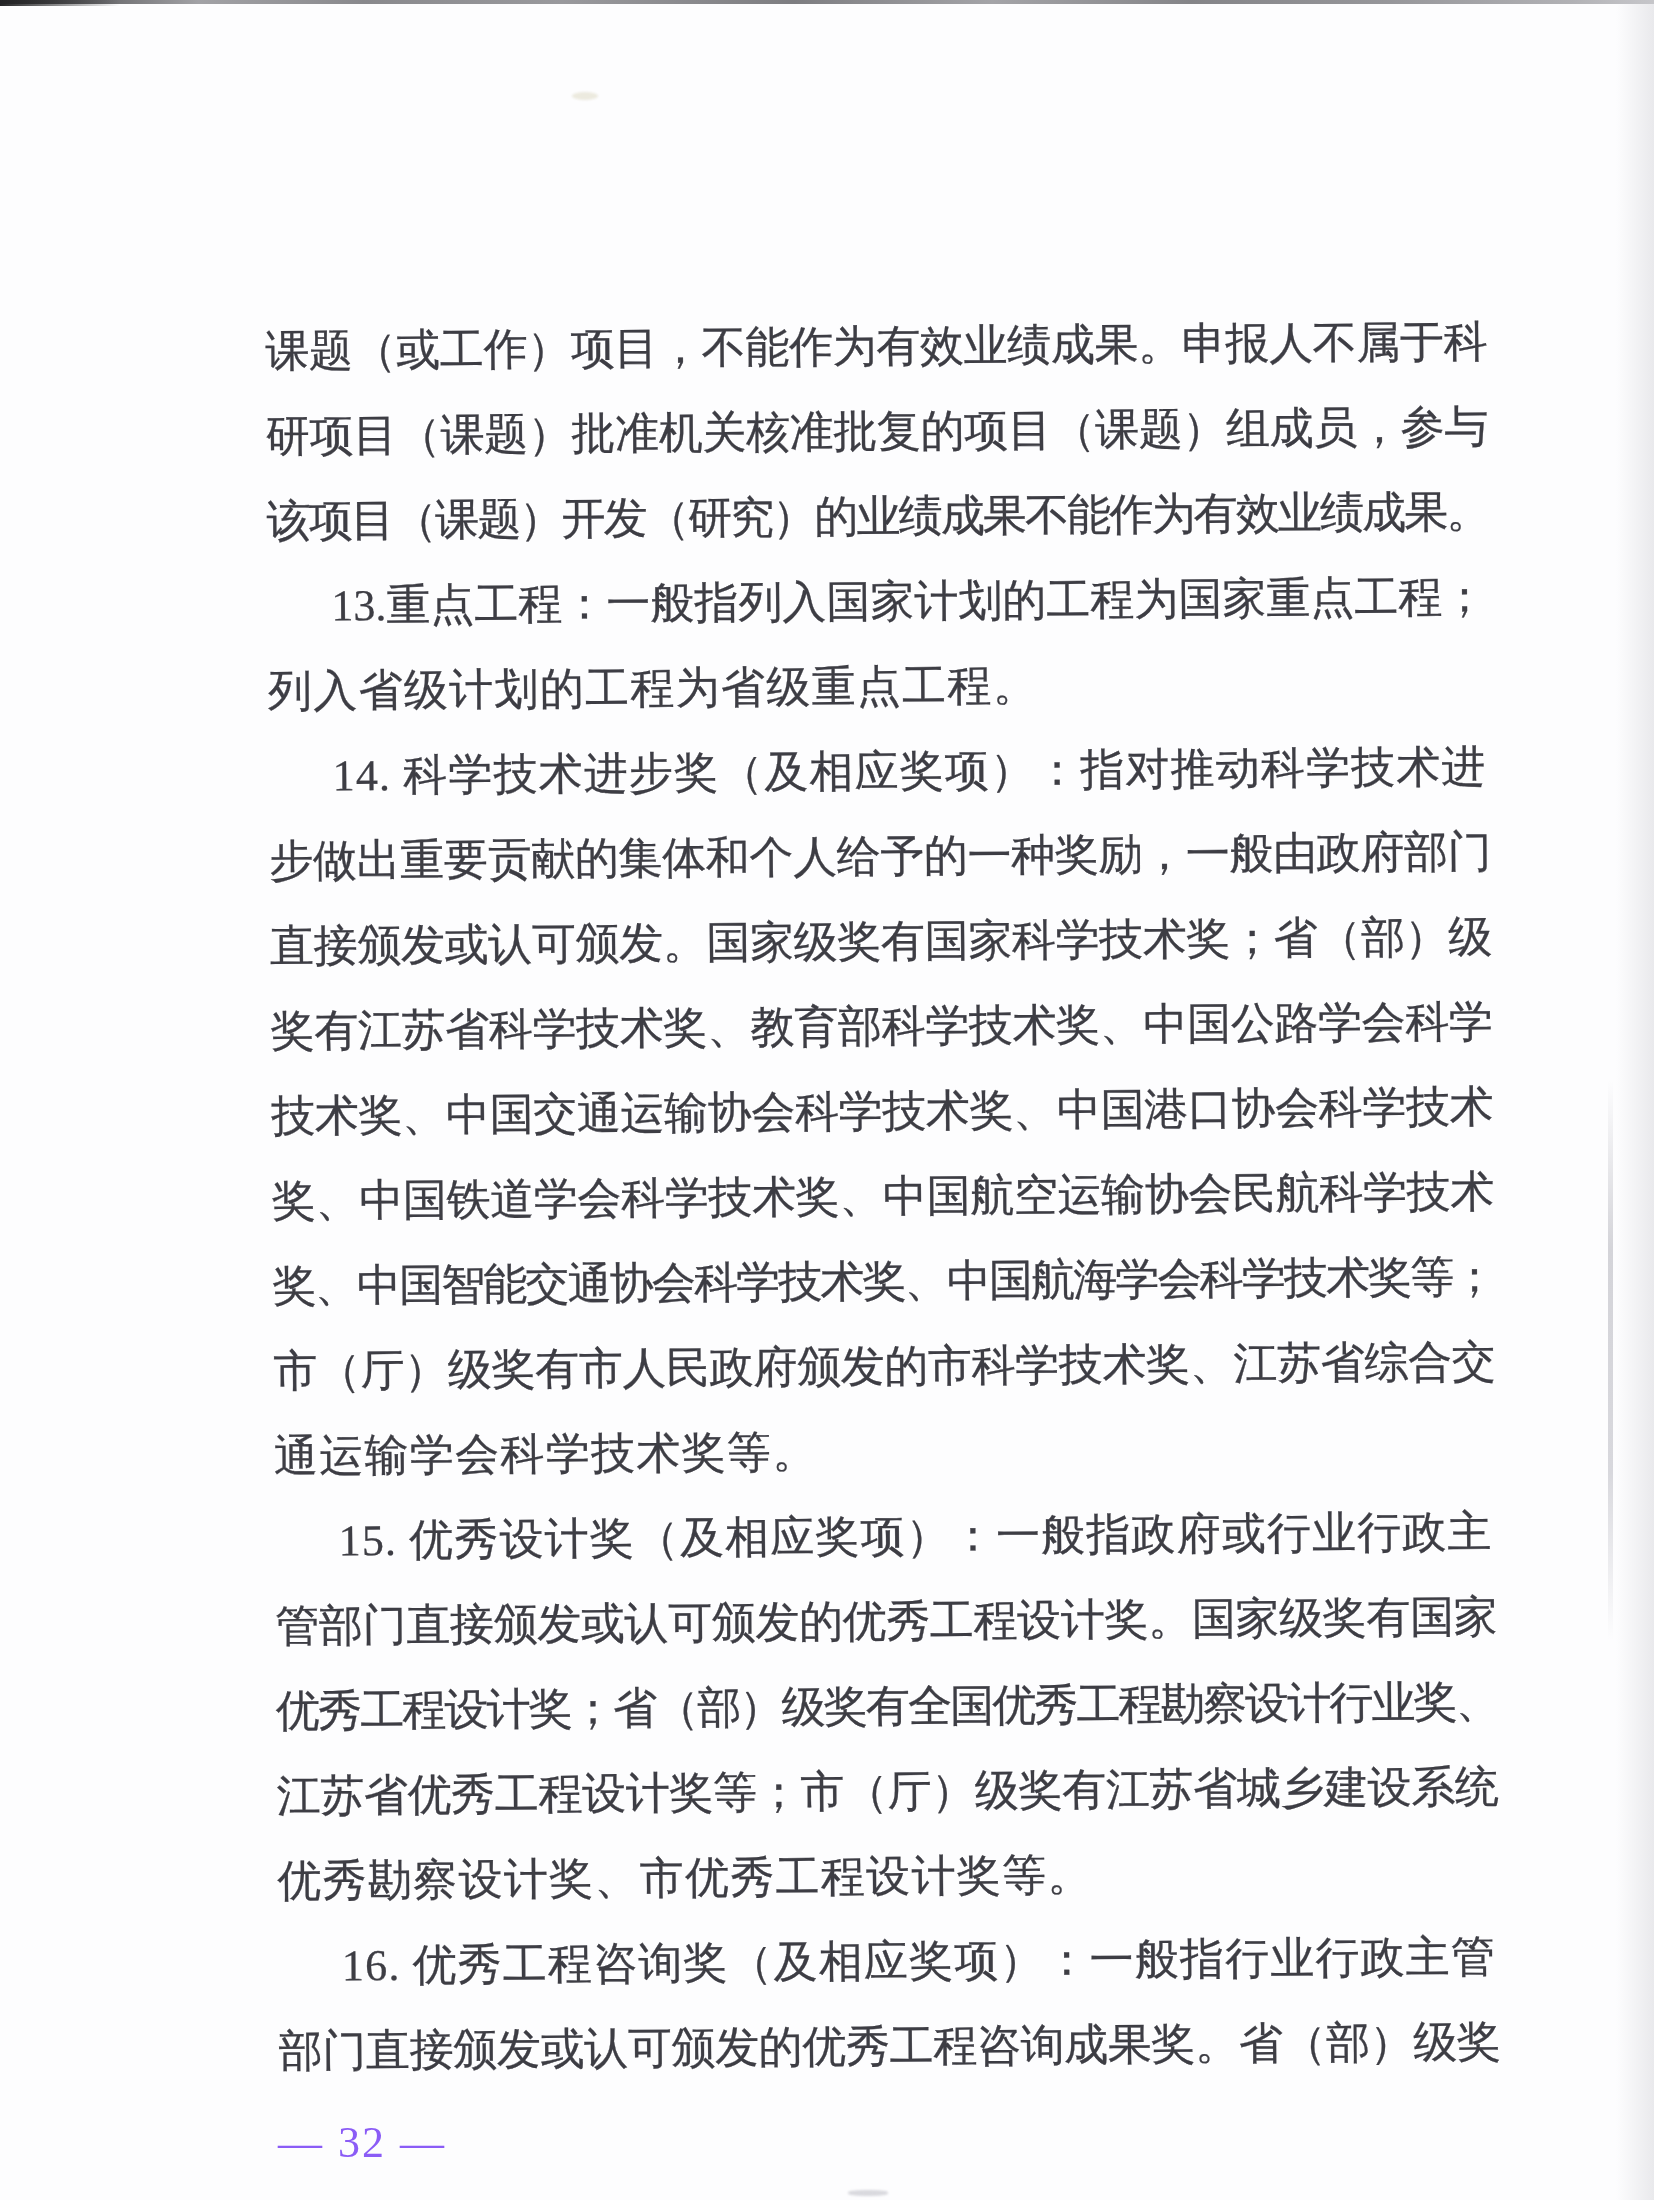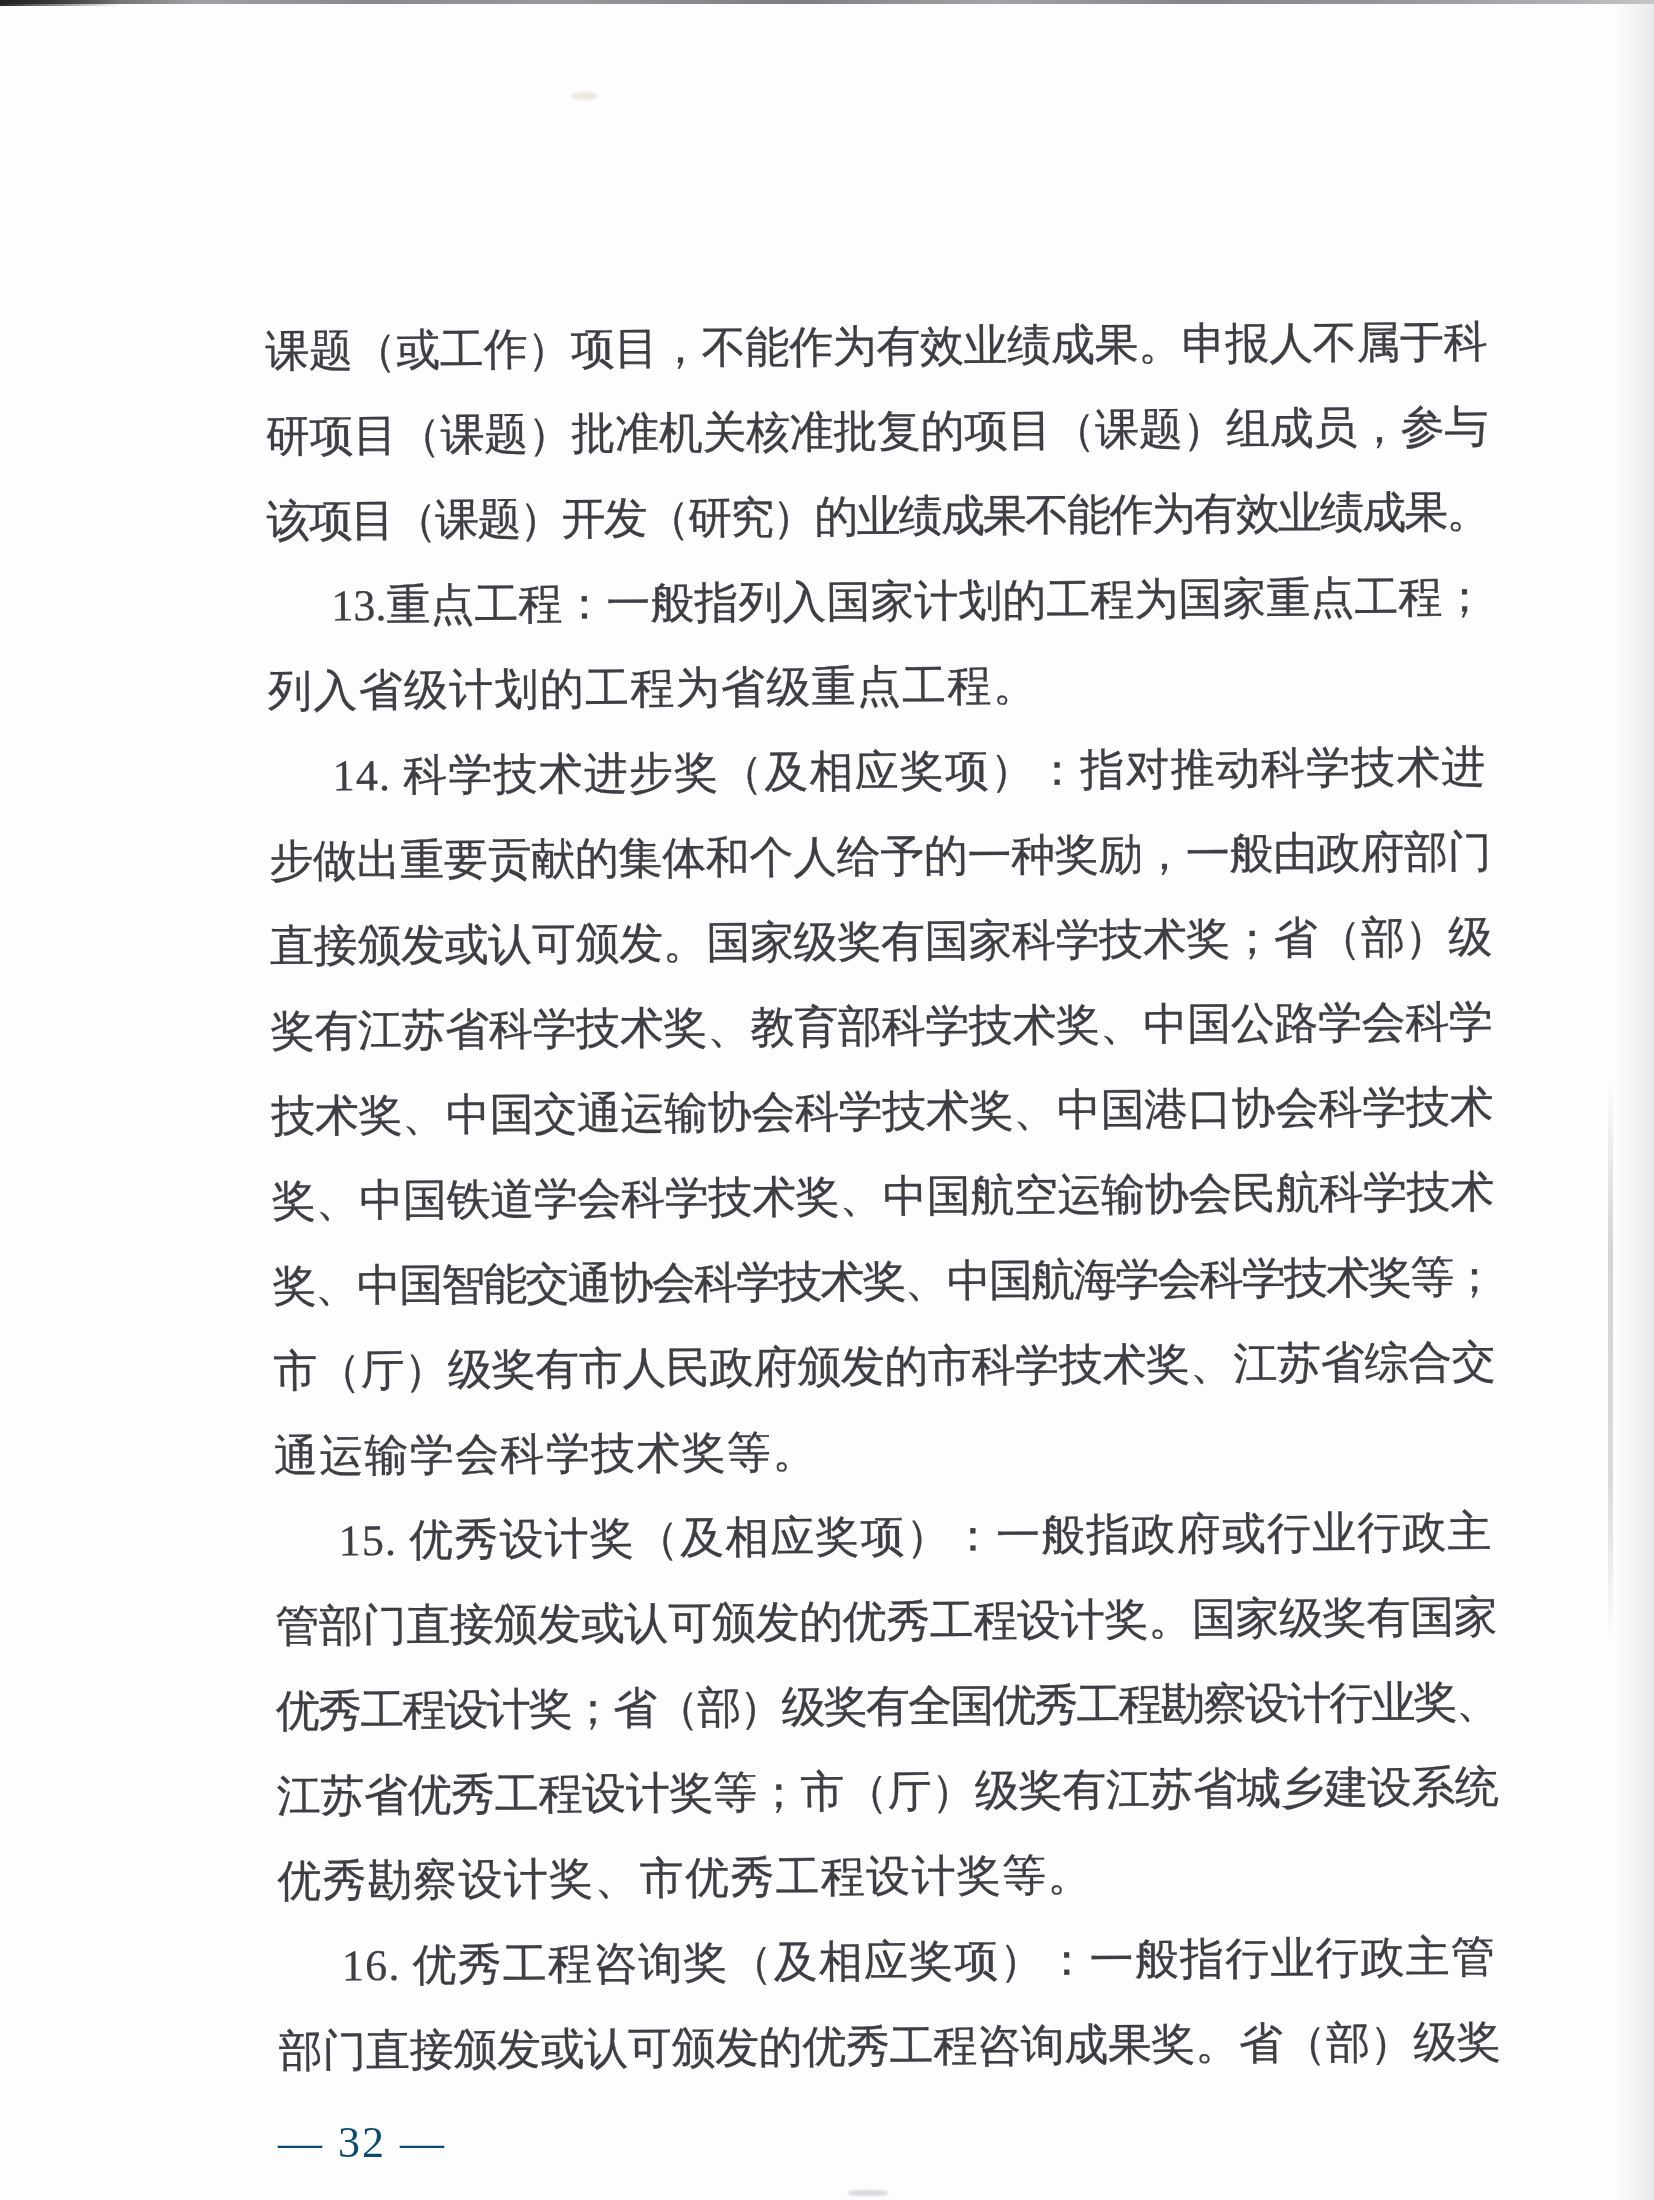--- a/index.html
+++ b/index.html
@@ -87,21 +87,21 @@
   .doc-line.indent {
     padding-left: 64px;
   }
   
   .footer {
     position: absolute;
     left: 278px;
     top: 2118px;
     font-size: 44px;
     line-height: 50px;
-    color: #0c4a6e;
+    color: #8b5cf6;
     letter-spacing: 2px;
     white-space: nowrap;
   }
   .footer .num {
     padding: 0 14px;
   }
 </style>
 </head>
 <body>
 

